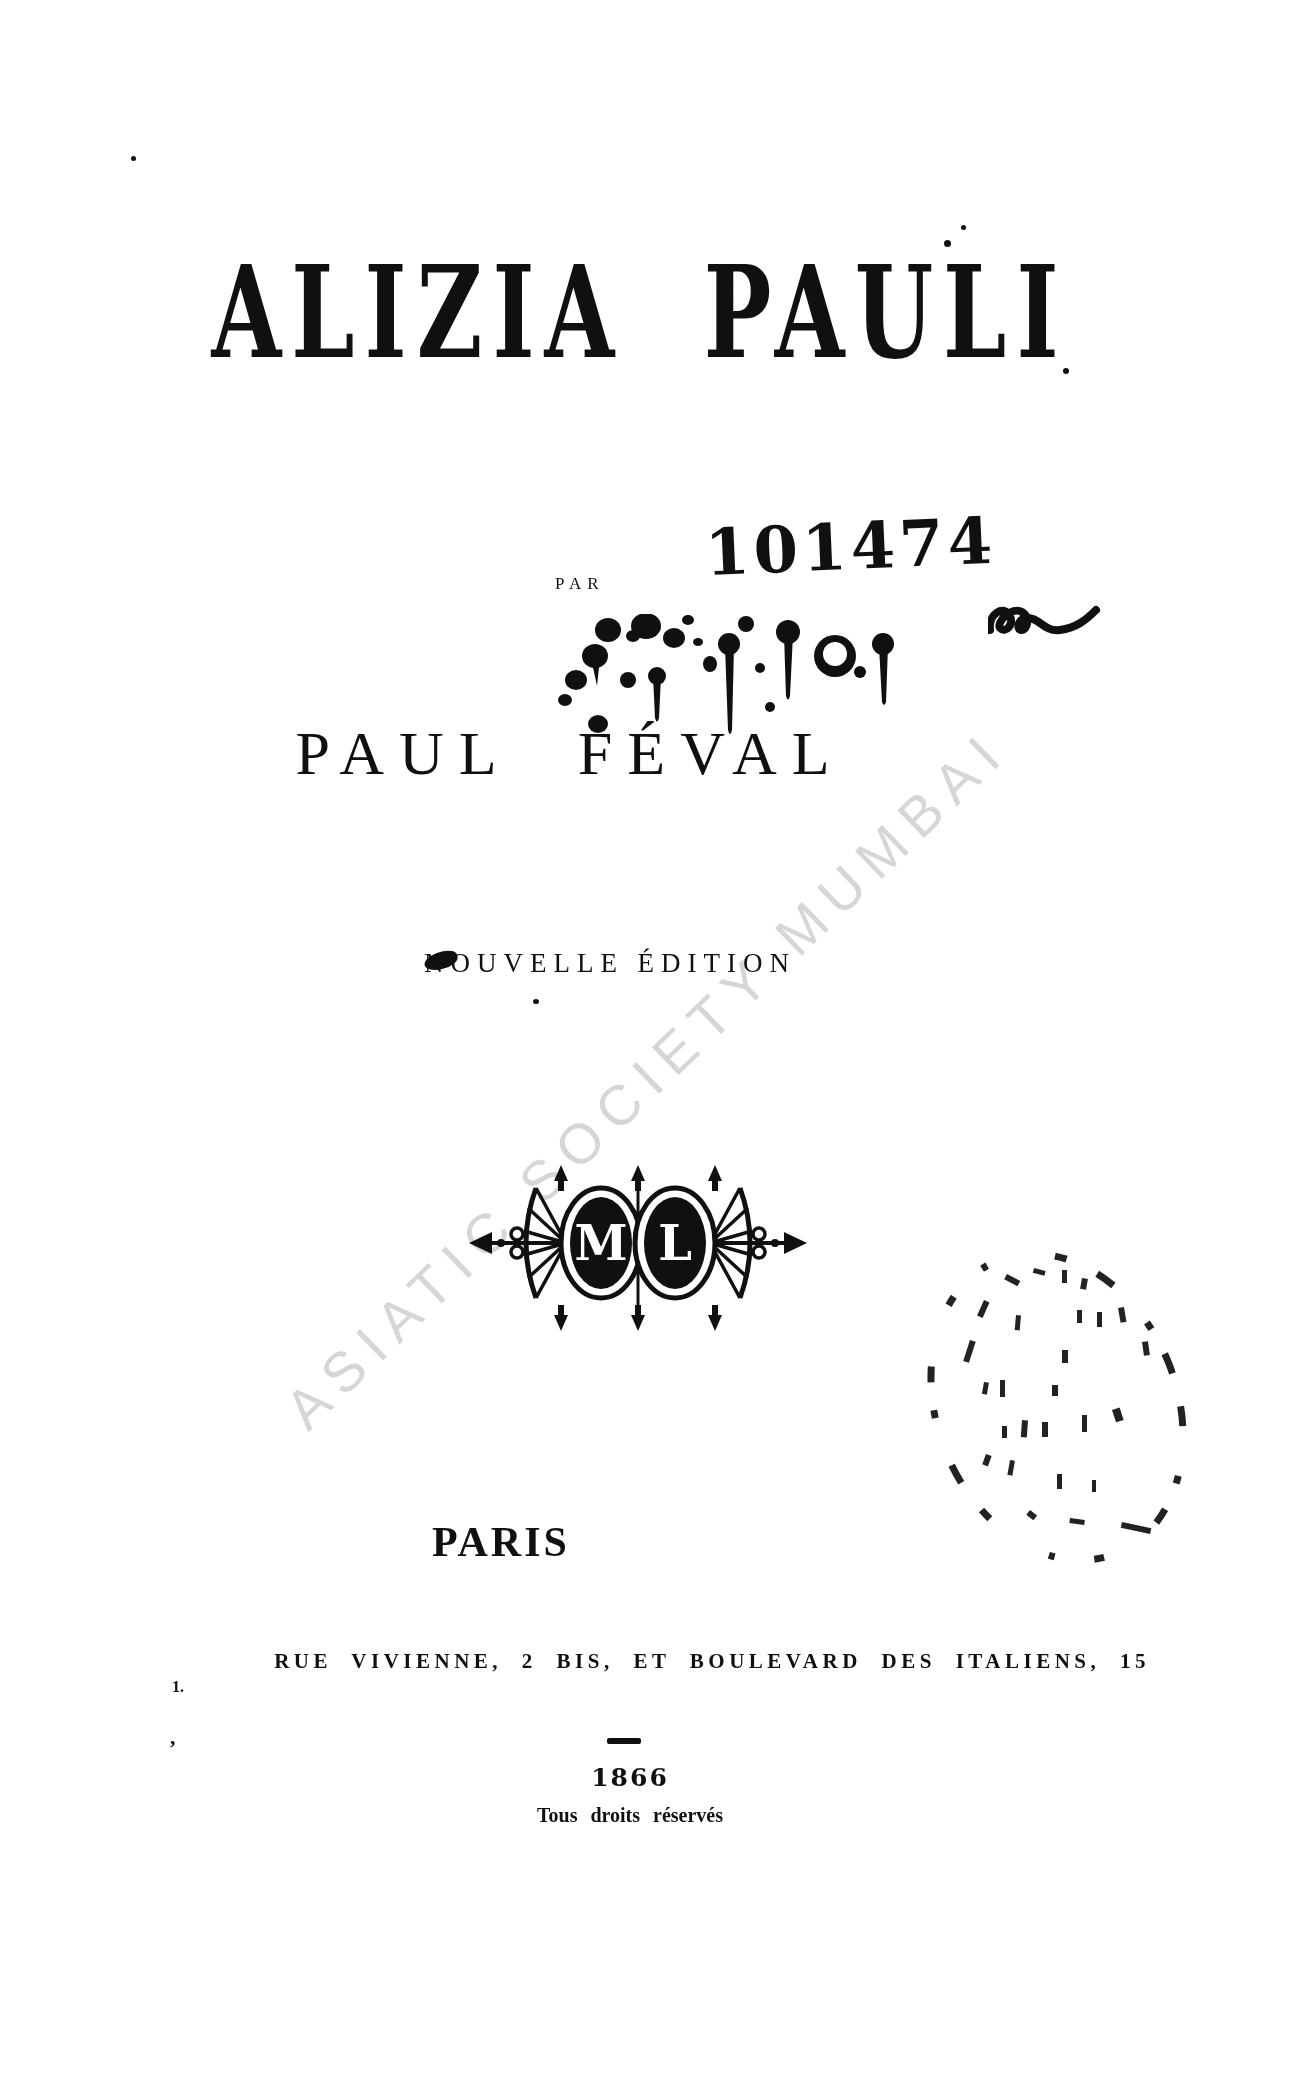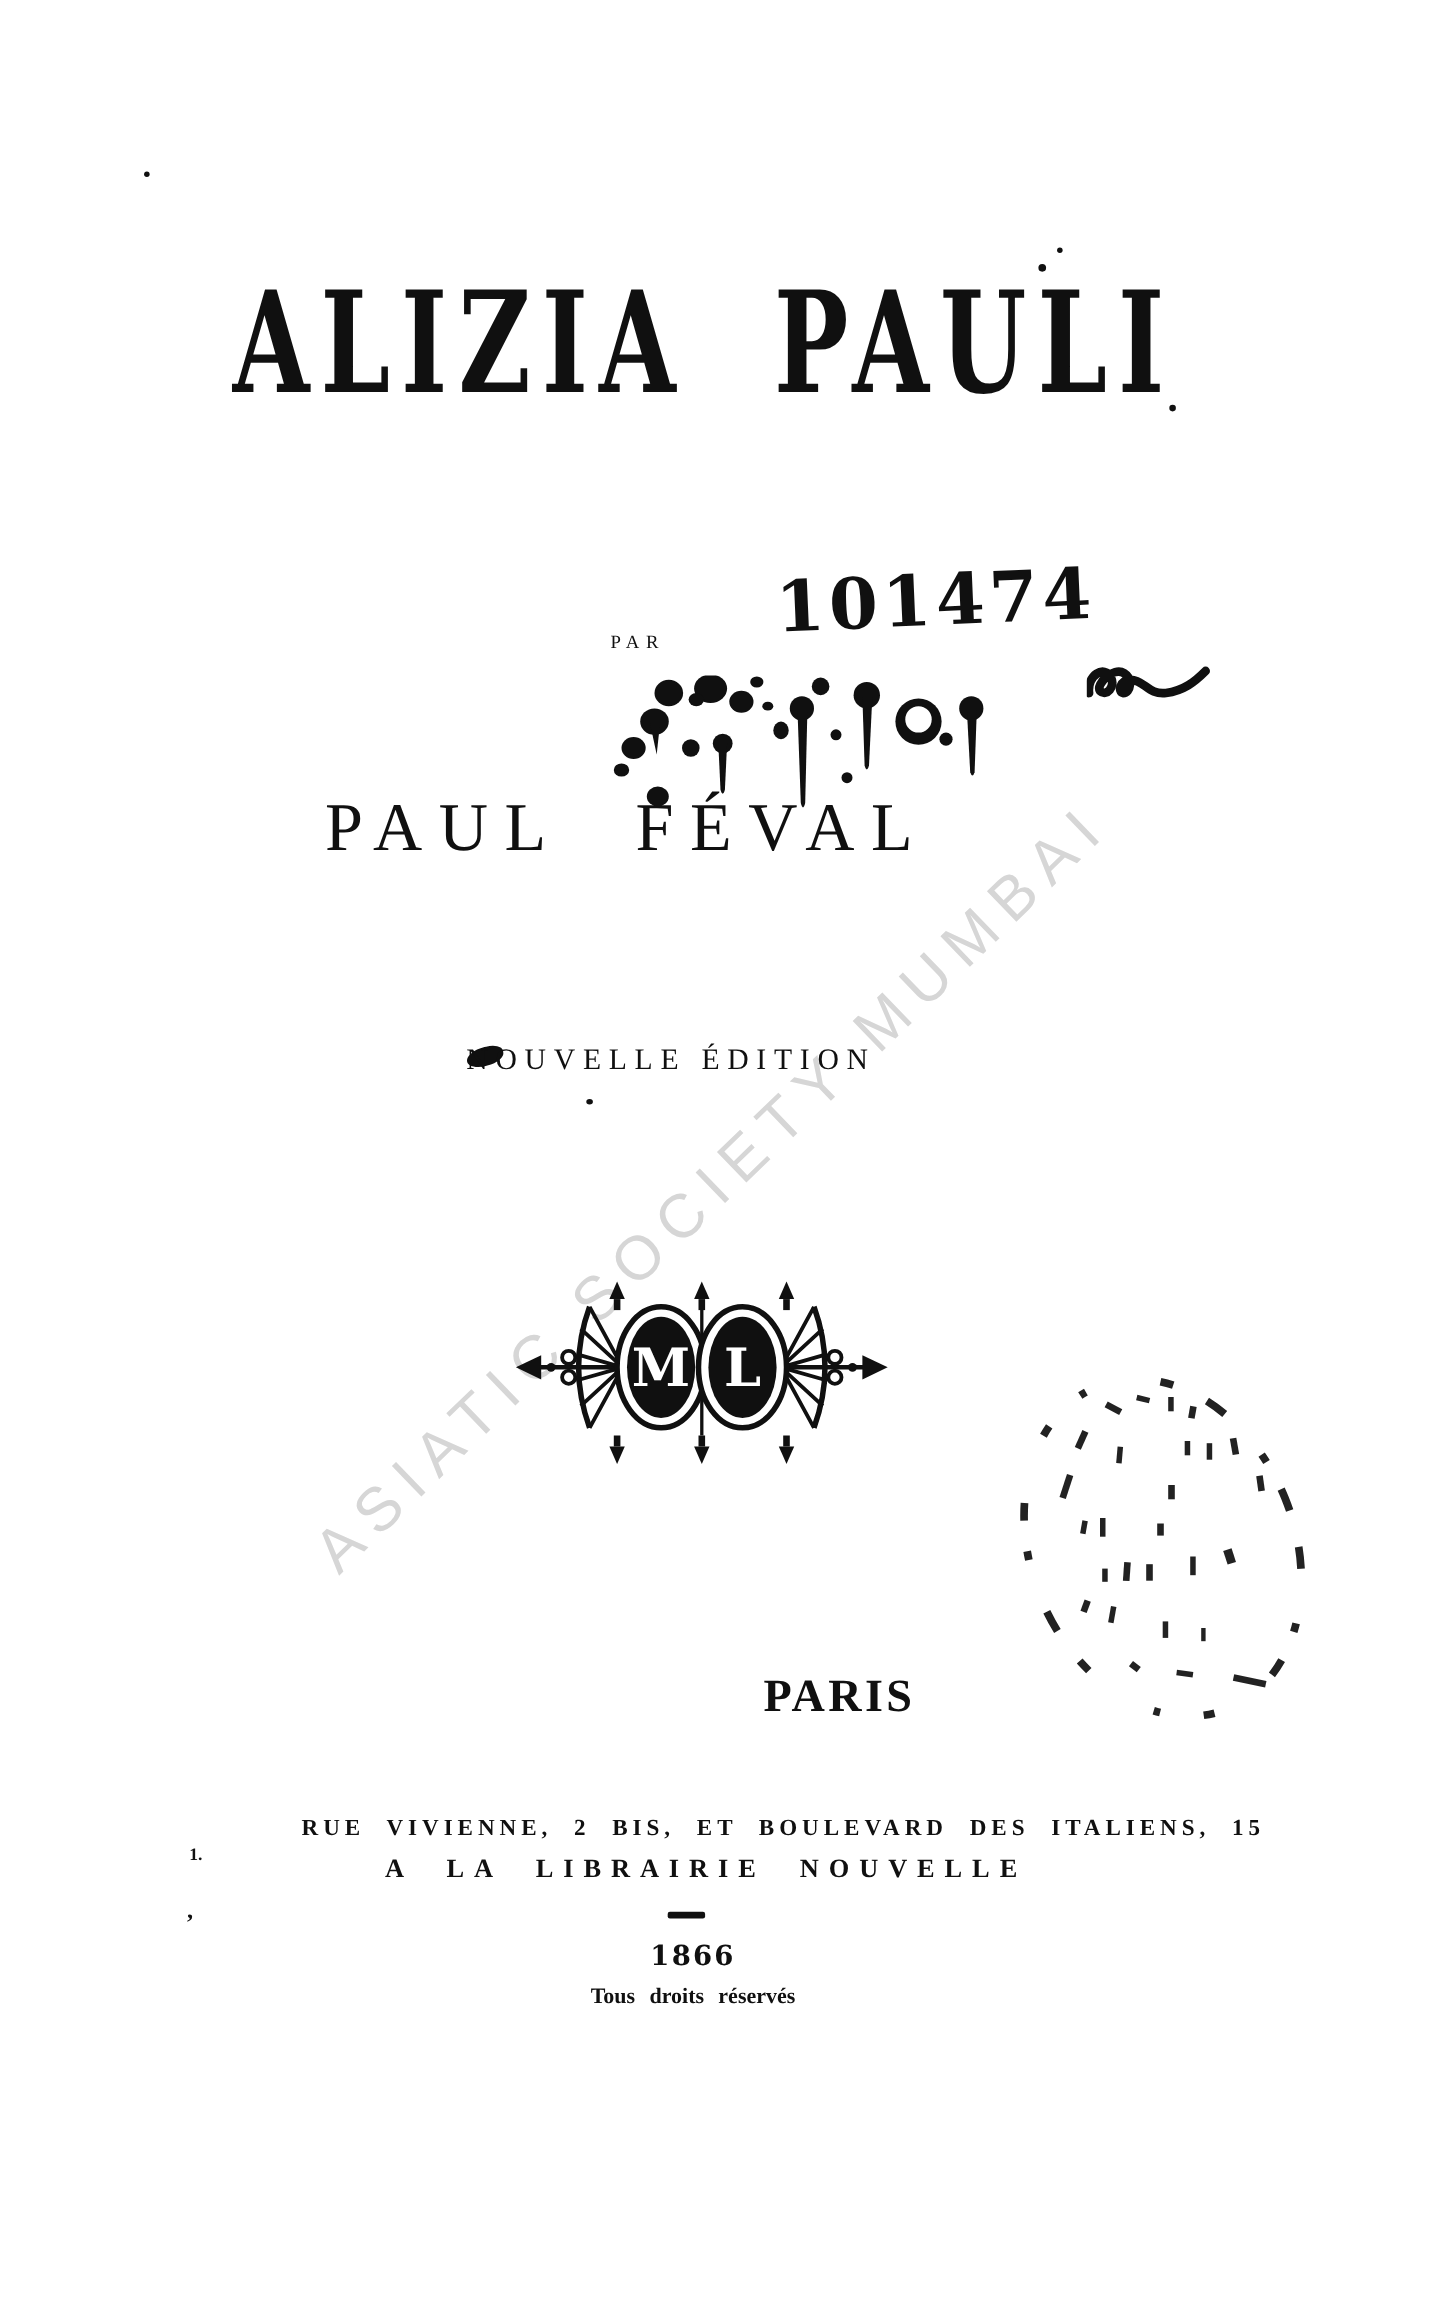--- a/index.html
+++ b/index.html
@@ -75,21 +75,21 @@
   .edition-blob{
     left:424px;top:952px;width:34px;height:17px;
     background:#101010;
     border-radius:60% 45% 55% 50%;
     transform:rotate(-14deg);
   }
   .speck{background:#101010;border-radius:50%;}
 
   
   .city{
-    left:432px;top:1518px;width:400px;text-align:right;
+    left:432px;top:1518px;width:400px;text-align:left;
     font-weight:bold;font-size:42px;letter-spacing:3px;
   }
   .publisher{
     left:180px;top:1597px;width:905px;text-align:center;
     font-weight:bold;font-size:36px;letter-spacing:1px;
     white-space:nowrap;
   }
   .address1{
     left:150px;top:1649px;width:1000px;text-align:right;
     font-weight:bold;font-size:21px;
@@ -264,18 +264,17 @@
       <rect x="158" y="296" width="15" height="5" transform="rotate(8 158 296)"></rect>
       <rect x="210" y="300" width="30" height="6" transform="rotate(12 210 300)"></rect>
       <rect x="230" y="120" width="6" height="14" transform="rotate(-8 230 120)"></rect>
     </g>
   </svg>
 
   <div class="abs ink city">PARIS</div>
   <div class="abs ink address1">RUE VIVIENNE, 2 BIS, ET BOULEVARD DES ITALIENS, 15</div>
   <div class="abs ink footnote-mark">1.</div>
   <div class="abs ink stray-comma">,</div>
-  <div class="abs ink address2">A LA LIBRAIRIE NOUVELLE</div>
   <div class="abs sep-dash"></div>
   <div class="abs ink year">1866</div>
   <div class="abs ink rights">Tous droits réservés</div>
 
 </div>
 
 </body></html>

